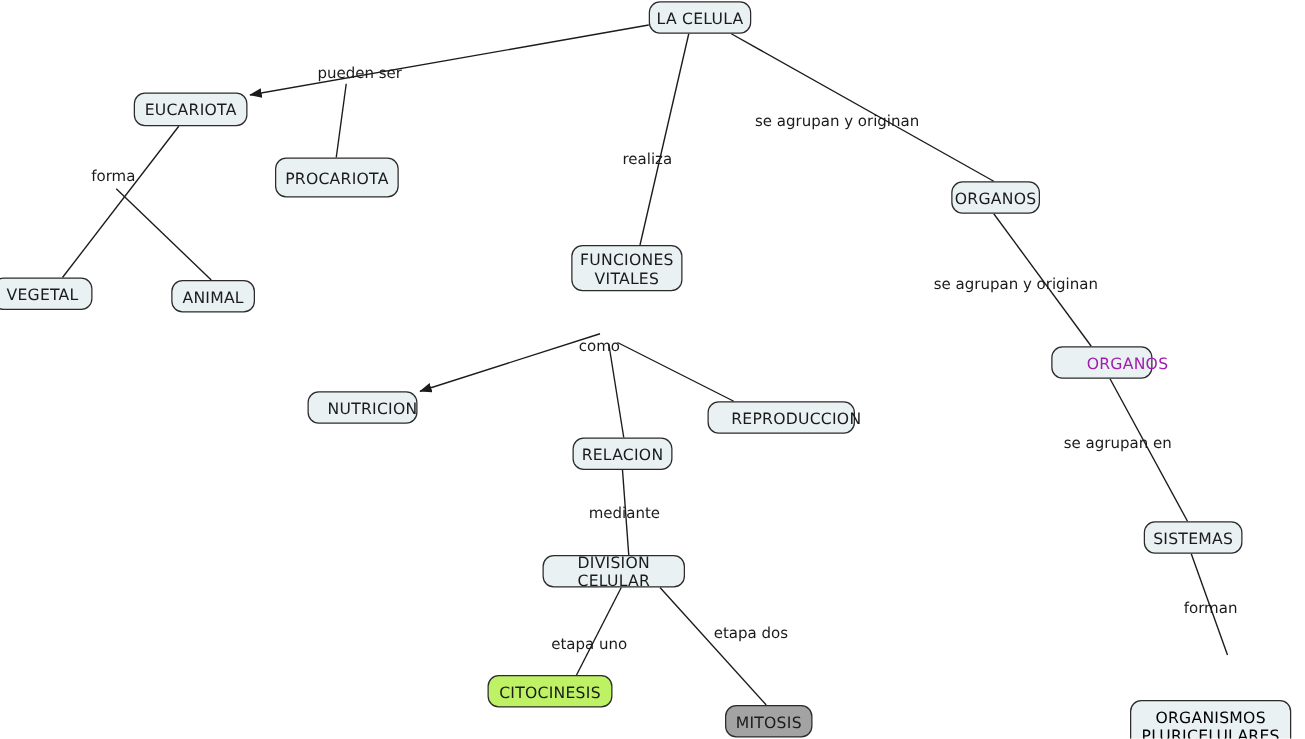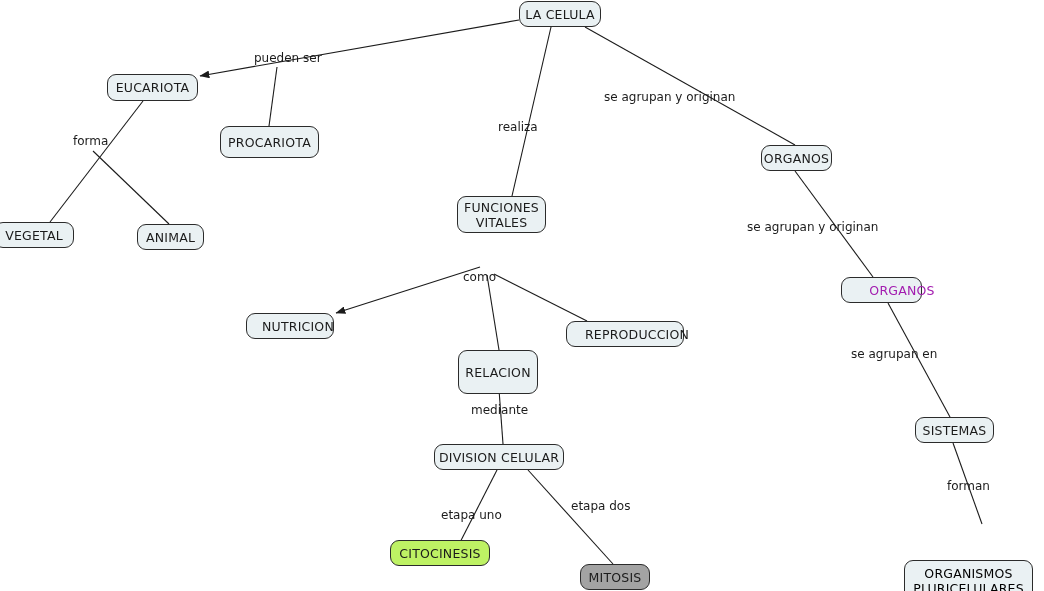--- a/index.html
+++ b/index.html
@@ -93,23 +93,23 @@
     </div>
   <div id="nodes-group">
       <div class="node" style="left: 519px; top: 1px; width: 82px; height: 26px; background: rgb(234, 241, 243); border-color: rgb(43, 43, 43); color: rgb(27, 27, 27);">LA CELULA</div>
       <div class="node" style="left: 107px; top: 74px; width: 91px; height: 27px; background: rgb(234, 241, 243); border-color: rgb(43, 43, 43); color: rgb(27, 27, 27);">EUCARIOTA</div>
       <div class="node" style="left: 220px; top: 126px; width: 99px; height: 32px; background: rgb(234, 241, 243); border-color: rgb(43, 43, 43); color: rgb(27, 27, 27);">PROCARIOTA</div>
       <div class="node" style="left: -6px; top: 222px; width: 80px; height: 26px; background: rgb(234, 241, 243); border-color: rgb(43, 43, 43); color: rgb(27, 27, 27);">VEGETAL</div>
       <div class="node" style="left: 137px; top: 224px; width: 67px; height: 26px; background: rgb(234, 241, 243); border-color: rgb(43, 43, 43); color: rgb(27, 27, 27);">ANIMAL</div>
       <div class="node" style="left: 457px; top: 196px; width: 89px; height: 37px; background: rgb(234, 241, 243); border-color: rgb(43, 43, 43); color: rgb(27, 27, 27);">FUNCIONES
 VITALES</div>
       <div class="node" style="left: 246px; top: 313px; width: 88px; height: 26px; background: rgb(234, 241, 243); border-color: rgb(43, 43, 43); color: rgb(27, 27, 27); padding-left: 16px;">NUTRICION</div>
-      <div class="node" style="left: 458px; top: 350px; width: 80px; height: 44px; background: rgb(234, 241, 243); border-color: rgb(43, 43, 43); color: rgb(27, 27, 27);">RELACION</div>
+      <div class="node" style="left: 458px; top: 350px; width: 80px; height: 26px; background: rgb(234, 241, 243); border-color: rgb(43, 43, 43); color: rgb(27, 27, 27);">RELACION</div>
       <div class="node" style="left: 566px; top: 321px; width: 118px; height: 26px; background: rgb(234, 241, 243); border-color: rgb(43, 43, 43); color: rgb(27, 27, 27); padding-left: 24px;">REPRODUCCION</div>
-      <div class="node" style="left: 434px; top: 444px; width: 130px; height: 26px; background: rgb(234, 241, 243); border-color: rgb(43, 43, 43); color: rgb(27, 27, 27);">DIVISION CELULAR</div>
+      <div class="node" style="left: 434px; top: 444px; width: 114px; height: 26px; background: rgb(234, 241, 243); border-color: rgb(43, 43, 43); color: rgb(27, 27, 27);">DIVISION CELULAR</div>
       <div class="node" style="left: 390px; top: 540px; width: 100px; height: 26px; background: #bef264; border-color: rgb(43, 43, 43); color: rgb(27, 27, 27);">CITOCINESIS</div>
       <div class="node" style="left: 580px; top: 564px; width: 70px; height: 26px; background: #a3a3a3; border-color: rgb(43, 43, 43); color: rgb(27, 27, 27);">MITOSIS</div>
       <div class="node" style="left: 761px; top: 145px; width: 71px; height: 26px; background: rgb(234, 241, 243); border-color: rgb(43, 43, 43); color: rgb(27, 27, 27);">ORGANOS</div>
       <div class="node" style="left: 841px; top: 277px; width: 81px; height: 26px; background: rgb(234, 241, 243); border-color: rgb(43, 43, 43); color: #a21caf; padding-left: 41px;">ORGANOS</div>
       <div class="node" style="left: 915px; top: 417px; width: 79px; height: 26px; background: rgb(234, 241, 243); border-color: rgb(43, 43, 43); color: rgb(27, 27, 27);">SISTEMAS</div>
       <div class="node" style="left: 904px; top: 524px; width: 129px; height: 42px; background: rgb(234, 241, 243); border-color: rgb(43, 43, 43); color: #000000; margin-top: 36px;">ORGANISMOS
 PLURICELULARES</div>
     </div>
 </div>
 

